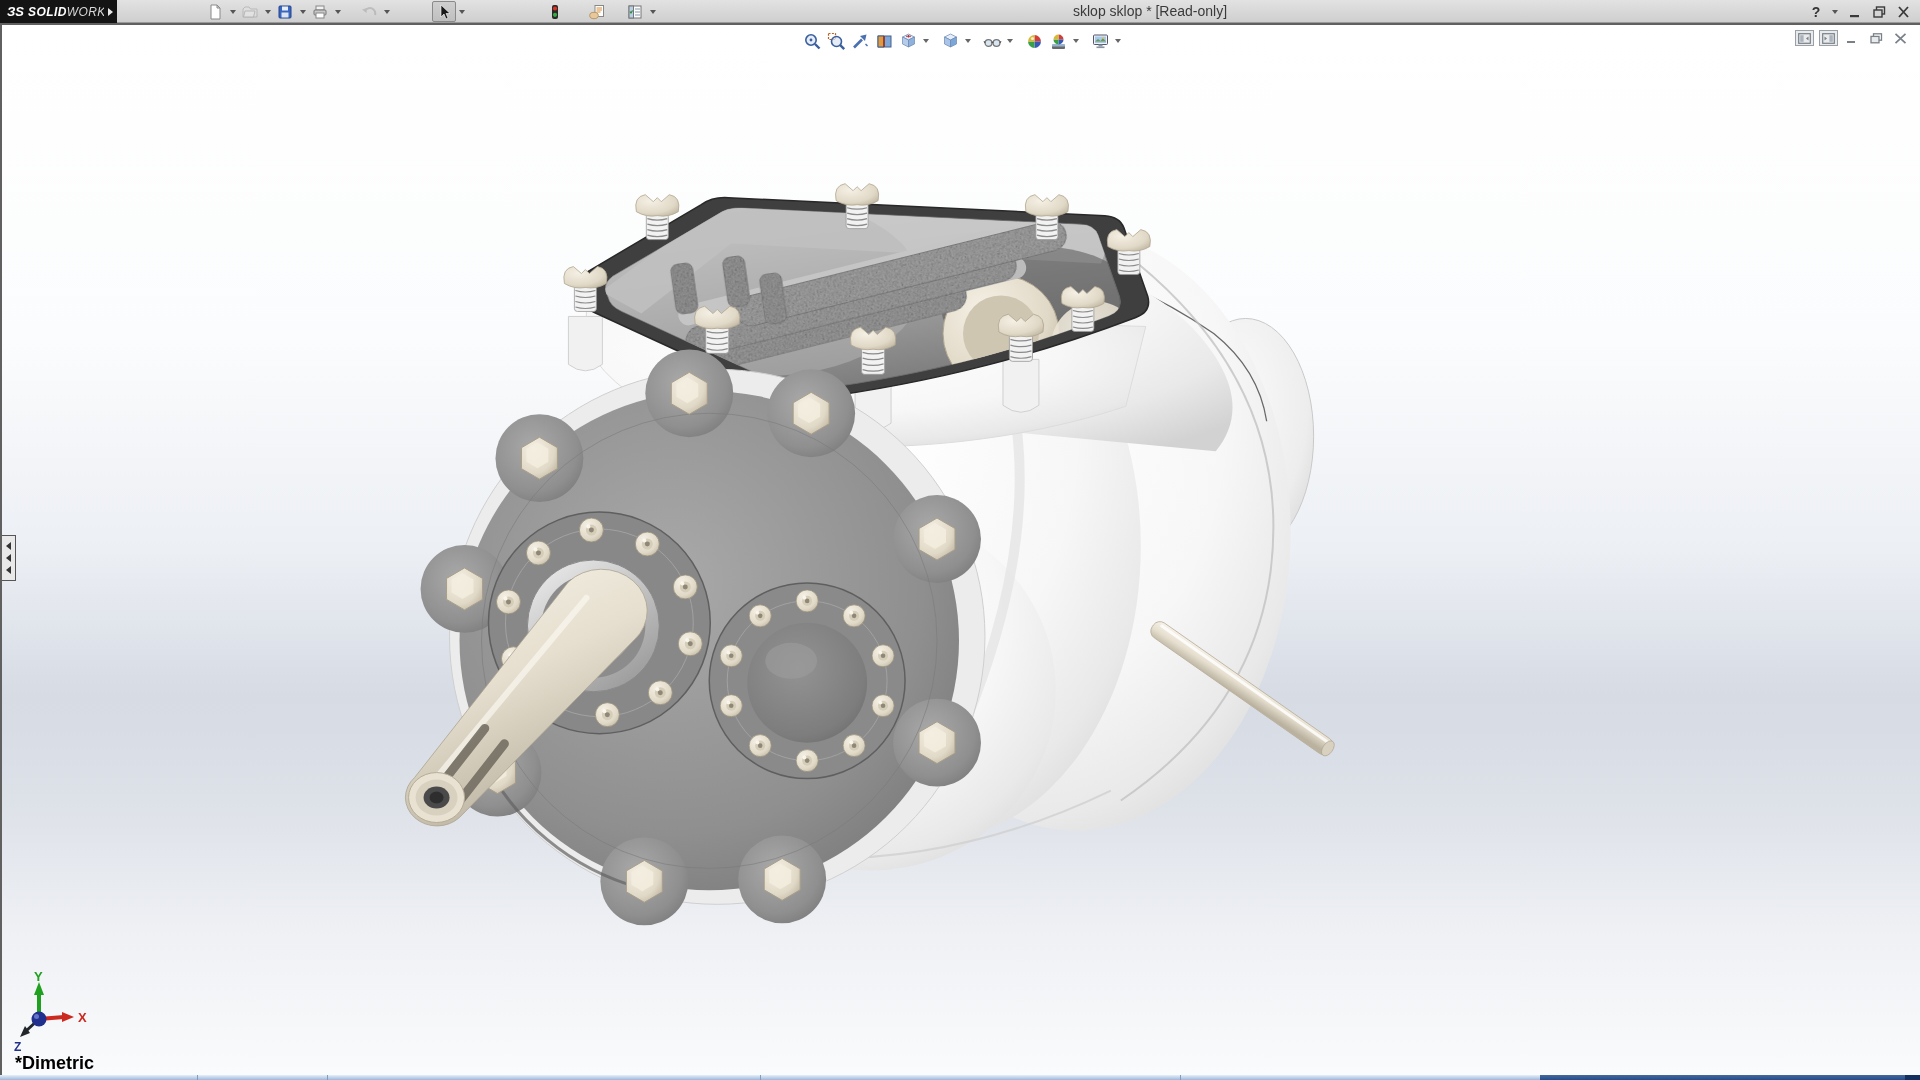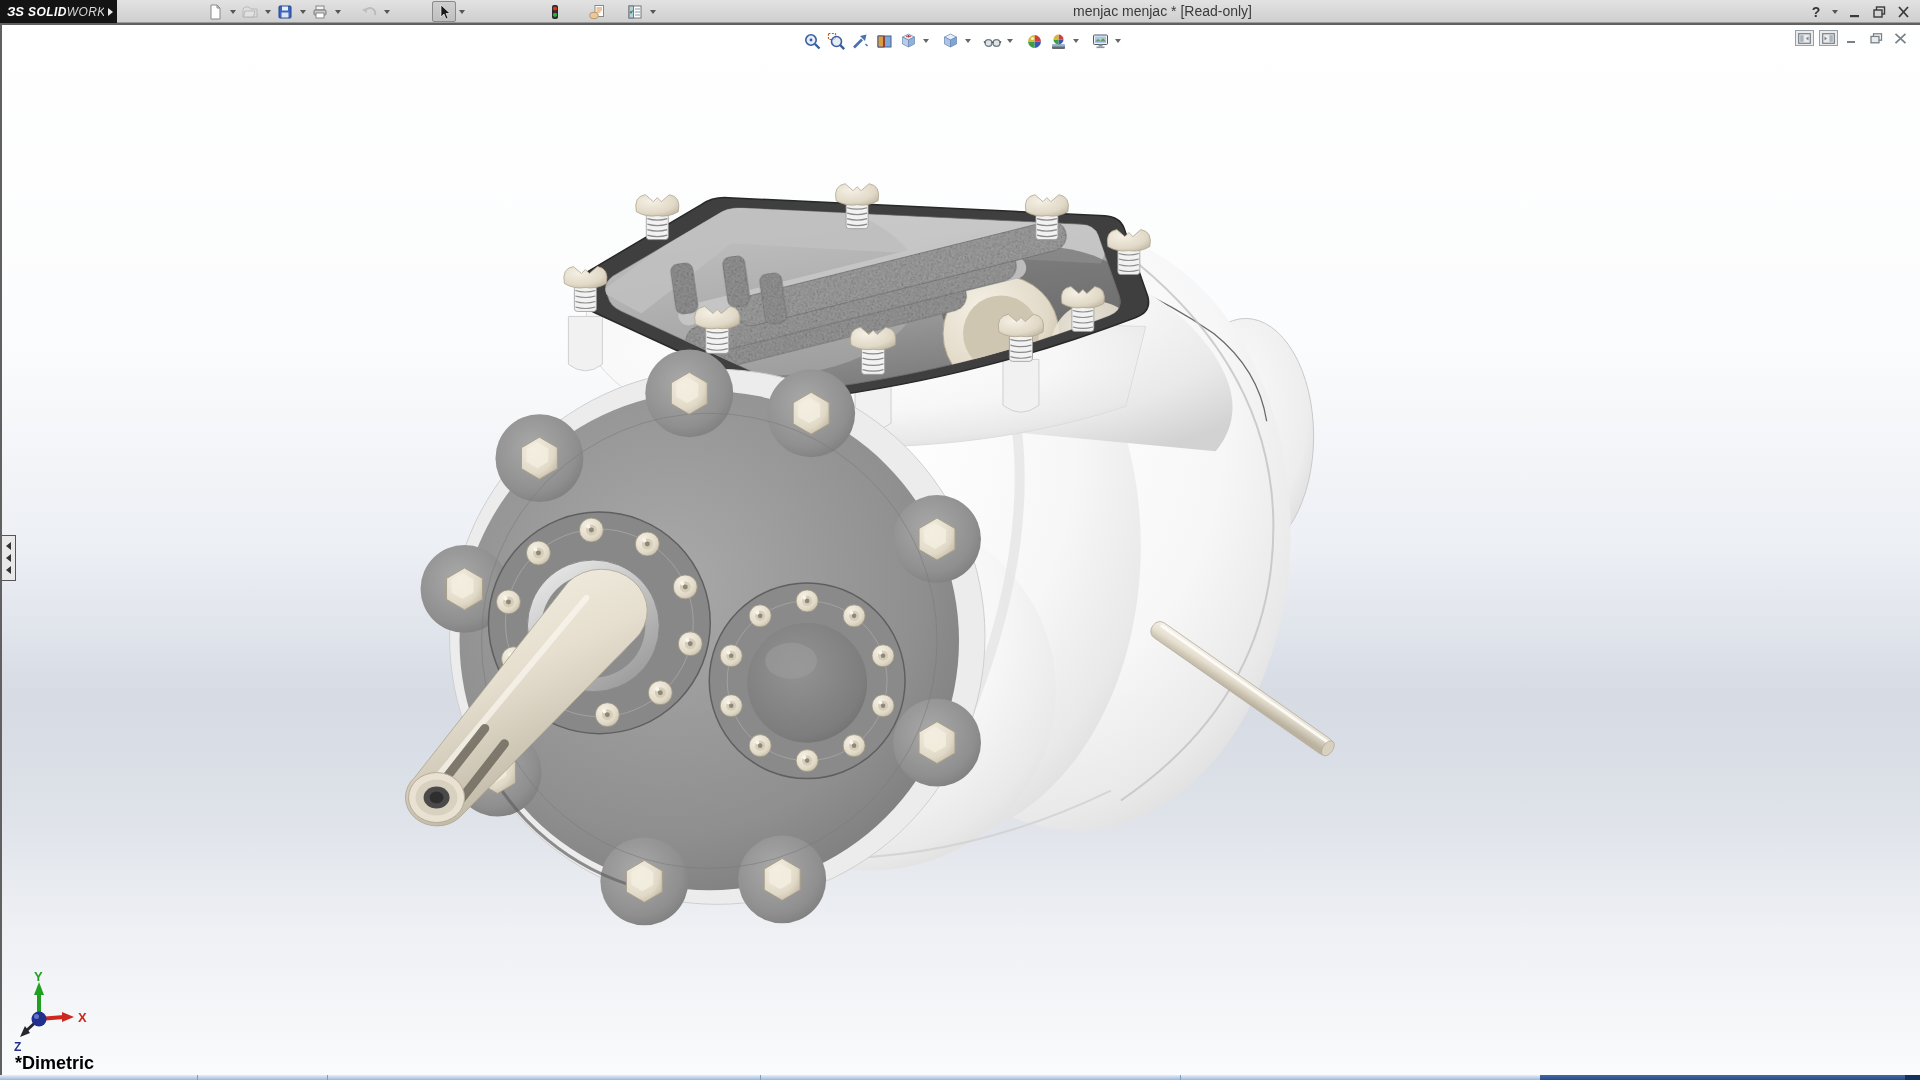--- a/index.html
+++ b/index.html
@@ -171,21 +171,21 @@
               <path d="M8 5h5M8 8h5M8 11h5" stroke="#8899aa" stroke-width="1.2"></path>
               <path d="M3 7.5l1 1.5 1.5-2.5" stroke="#2a8a2a" stroke-width="1.2" fill="none"></path>
             </svg>
         </div>
           <div class="dd">
             <span class="tri"></span>
           </div>
       </div>
     </div>
 
-    <div class="win-title">menjac menjac * [Read-only]</div>
+    <div class="win-title">sklop sklop * [Read-only]</div>
 
     <div class="tb-right">
       <span class="helpq">?</span>
       <span class="dd">
           <span class="tri"></span>
         </span>
       <span class="wbtn">
           <svg viewBox="0 0 13 12">
             <rect x="1" y="9" width="9" height="2.2" fill="#3a3a3a"></rect>
           </svg>

